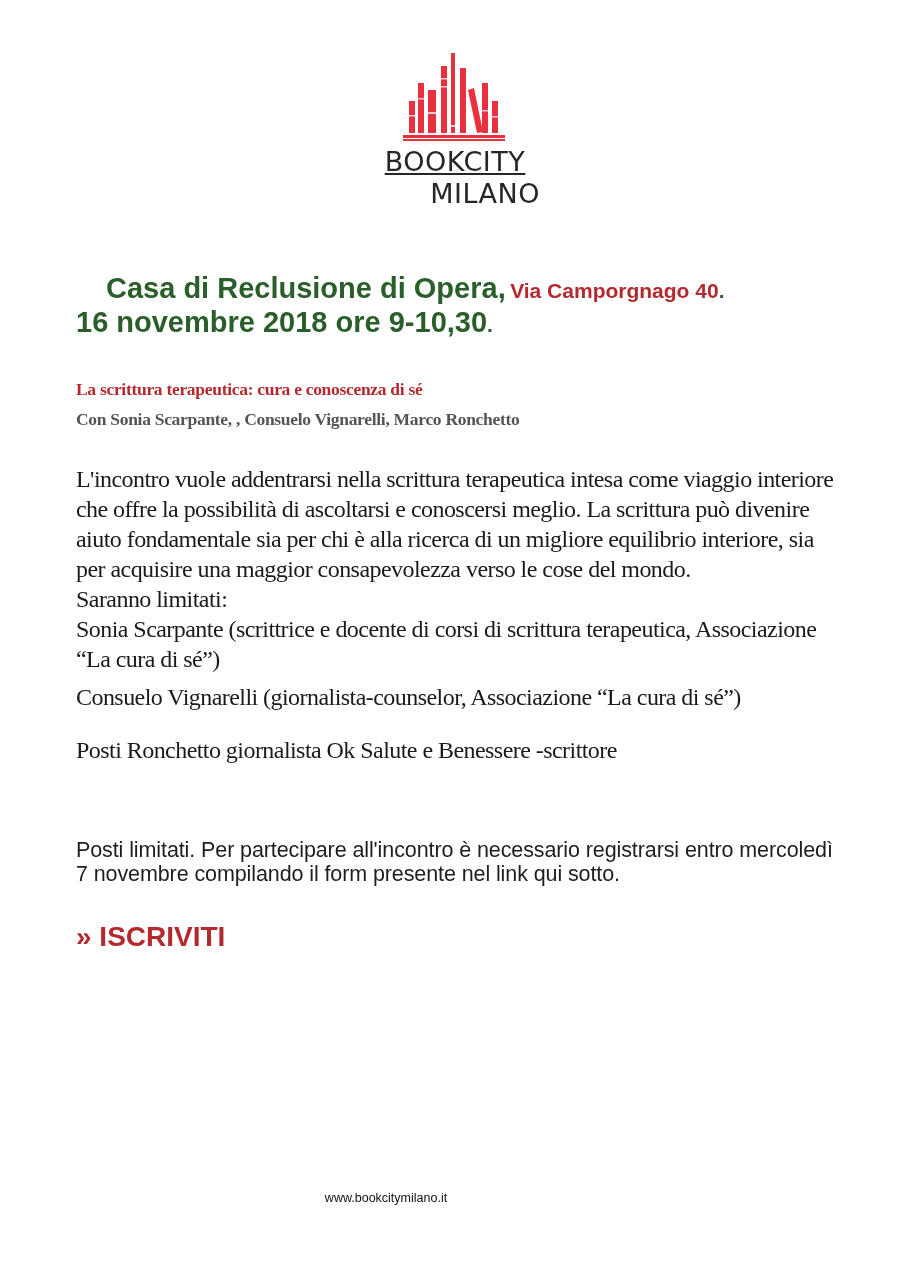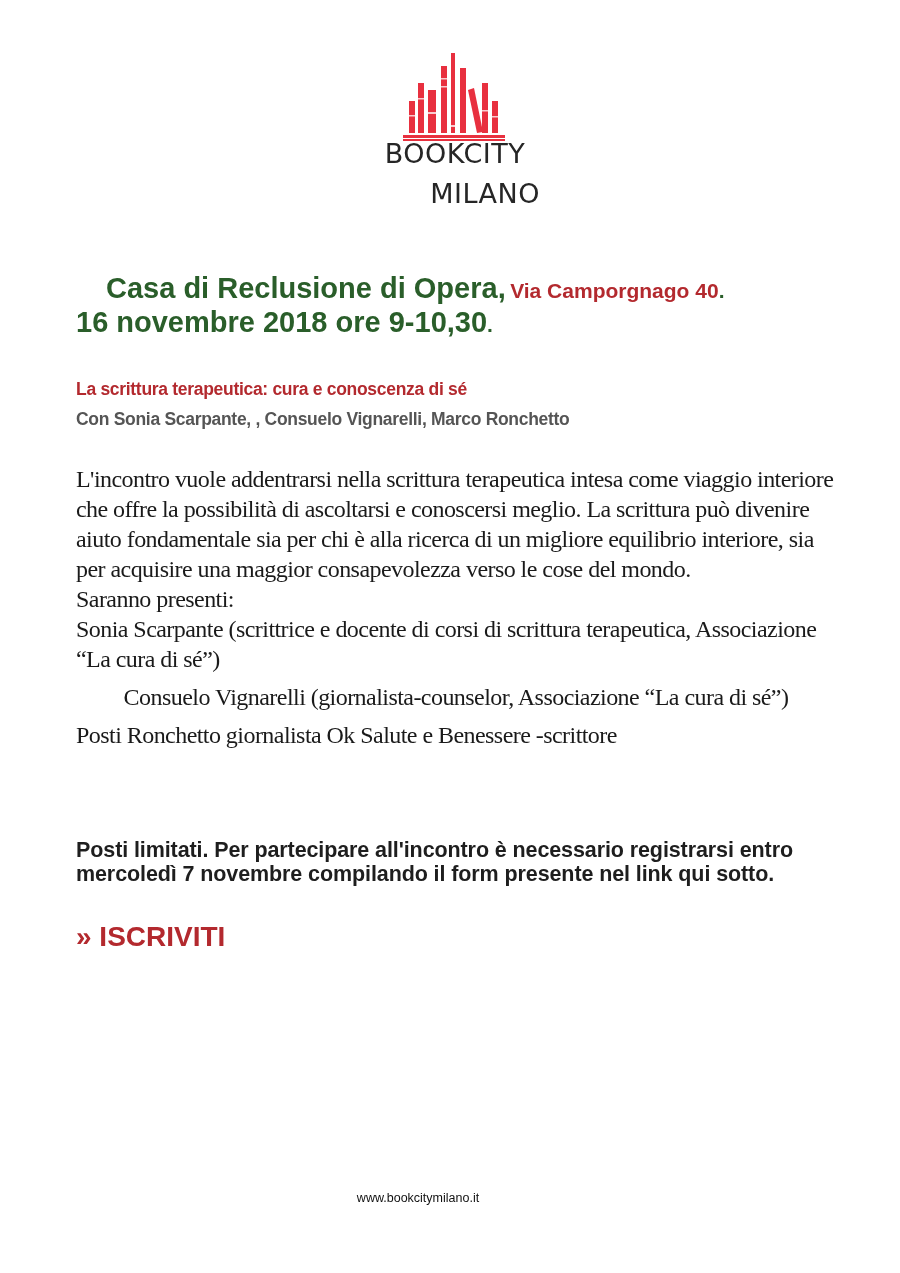--- a/index.html
+++ b/index.html
@@ -4,30 +4,30 @@
 <style>
   html, body { margin: 0; padding: 0; background: #ffffff; }
   body { width: 900px; height: 1273px; position: relative; overflow: hidden; }
   .logo { position: absolute; left: 370px; top: 40px; width: 170px; height: 180px; }
   .logo-text { position: absolute; left: 0; width: 170px; text-align: center;
     font-family: "DejaVu Sans", sans-serif; color: #262626; font-size: 27px; letter-spacing: 0.5px; line-height: 28px; }
   .hdr { position: absolute; left: 76px; font-family: "Liberation Sans", sans-serif; font-weight: bold; color: #2a5e2a; white-space: nowrap; }
   .hdr .big { font-size: 29px; }
   .hdr .red { color: #b3292e; font-size: 21px; }
   .hdr .dot { font-size: 21px; }
-  .sub { position: absolute; left: 76px; font-family: Liberation Sans, sans-serif; font-weight: bold; font-size: 17.5px; white-space: nowrap; letter-spacing: -0.3px; }
+  .sub { position: absolute; left: 76px; font-family: Liberation Serif, serif; font-weight: bold; font-size: 17.5px; white-space: nowrap; letter-spacing: -0.3px; }
   .body-text { position: absolute; left: 76px; width: 760px; font-family: Liberation Serif, serif;
     font-size: 24px; color: #1a1a1a; line-height: 30px; letter-spacing: -0.55px; }
   .body-text p { margin: 0; }
-  .notice { position: absolute; left: 76px; width: 770px; font-family: "Liberation Sans", sans-serif; font-weight: bold;
+  .notice { position: absolute; left: 76px; width: 770px; font-family: "Liberation Sans", sans-serif; font-weight: normal;
     font-size: 21.5px; color: #1e1e1e; line-height: 24px; letter-spacing: -0.1px; }
   .cta { position: absolute; left: 76px; top: 921px; font-family: "Liberation Sans", sans-serif; font-weight: bold;
     font-size: 28px; color: #b3292e; text-decoration: none; }
   .footer { position: absolute; left: 0; width: 772px; top: 1191px; text-align: center;
-    font-family: "Liberation Sans", sans-serif; font-size: 12.5px; color: #111; padding-left: 32px; }
+    font-family: "Liberation Sans", sans-serif; font-size: 12.5px; color: #111; }
 </style>
 </head>
 <body>
 
 <div class="logo">
   <svg width="170" height="110" viewBox="0 0 170 110" style="position:absolute;left:0;top:0;">
     <g fill="#e8303f">
       <rect x="39" y="61" width="6" height="32"></rect>
       <rect x="48" y="43" width="6" height="50"></rect>
       <rect x="58" y="50" width="8" height="43"></rect>
@@ -44,39 +44,39 @@
       <rect x="39" y="75" width="6" height="1.5"></rect>
       <rect x="48" y="58" width="6" height="1.5"></rect>
       <rect x="58" y="72" width="8" height="2"></rect>
       <rect x="71" y="38" width="6" height="1.5"></rect>
       <rect x="71" y="46" width="6" height="1.5"></rect>
       <rect x="81" y="85" width="4" height="2"></rect>
       <rect x="112" y="70" width="6" height="1.5"></rect>
       <rect x="122" y="76" width="6" height="1.5"></rect>
     </g>
   </svg>
-  <div class="logo-text" style="top:100px;">BOOKCITY</div>
+  <div class="logo-text" style="top:108px;text-decoration:underline;">BOOKCITY</div>
   <div class="logo-text" style="top:140px;text-align:right;">MILANO</div>
 </div>
 
 <div class="hdr" style="top:272px;margin-left:30px;">
   <span class="big">Casa di Reclusione di Opera,</span>
   <span class="red">Via Camporgnago 40</span><span class="dot">.</span>
 </div>
 <div class="hdr" style="top:306px;">
   <span class="big">16 novembre 2018 ore 9-10,30</span><span class="dot">.</span>
 </div>
 
 <div class="sub" style="top:379px; color:#b3292e;">La scrittura terapeutica: cura e conoscenza di sé</div>
 <div class="sub" style="top:409px; color:#555555;">Con Sonia Scarpante, , Consuelo Vignarelli, Marco Ronchetto</div>
 
 <div class="body-text" style="top:464px;">
   <p>L'incontro vuole addentrarsi nella  scrittura terapeutica intesa come viaggio interiore che offre la possibilità di ascoltarsi e conoscersi meglio. La scrittura può divenire aiuto fondamentale sia per chi è alla ricerca di un migliore equilibrio interiore, sia per acquisire una maggior consapevolezza verso le cose del mondo.</p>
-  <p>Saranno presenti:</p>
+  <p>Saranno limitati:</p>
   <p style="margin-bottom:8px;">Sonia Scarpante (scrittrice e docente di corsi di scrittura terapeutica, Associazione “La cura di sé”)</p>
-  <p style="margin-bottom:8px;text-align:center;">Consuelo Vignarelli  (giornalista-counselor, Associazione “La cura di sé”)</p>
+  <p style="margin-bottom:23px;">Consuelo Vignarelli  (giornalista-counselor, Associazione “La cura di sé”)</p>
   <p>Posti Ronchetto  giornalista Ok Salute e Benessere -scrittore</p>
 </div>
 
 <div class="notice" style="top:838px;">Posti limitati. Per partecipare all'incontro è necessario registrarsi entro mercoledì 7 novembre compilando il form presente nel link qui sotto.</div>
 <a class="cta">» ISCRIVITI</a>
 
 <div class="footer">www.bookcitymilano.it</div>
 
 </body></html>

